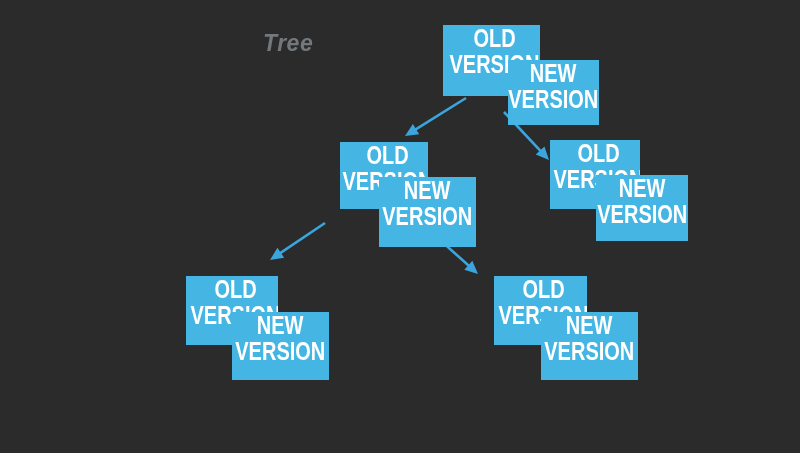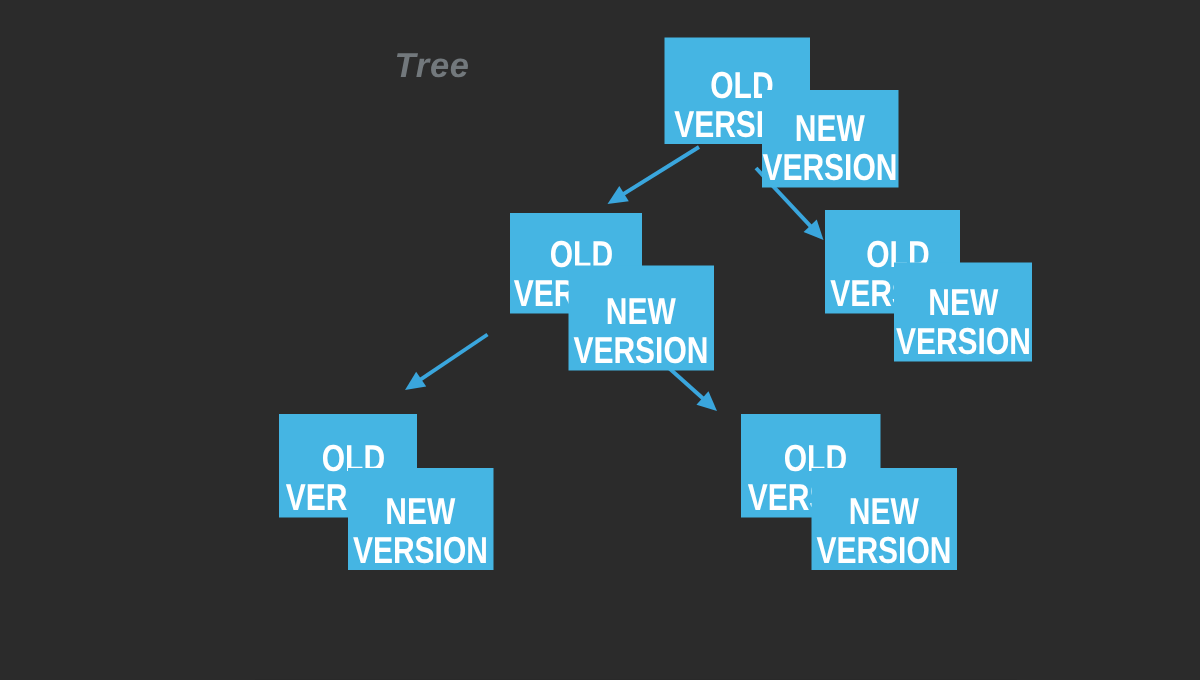--- a/index.html
+++ b/index.html
@@ -74,21 +74,21 @@
   }
   .clip-wrap {
     position: absolute;
     left: 0;
     top: 0;
     width: 100%;
     height: 100%;
     display: flex;
     flex-direction: column;
     align-items: center;
-    justify-content: flex-end;
+    justify-content: flex-start;
   }
 </style>
 </head>
 <body>
 
 <div id="canvas" style="width: 800px; height: 453px; background: rgb(43, 43, 43);">
 
   <div class="diagram-title" style="left: 263px; top: 30px; color: rgb(114, 120, 124);">Tree</div>
 
   <svg id="arrow-layer" viewBox="0 0 800 453" xmlns="http://www.w3.org/2000/svg">

